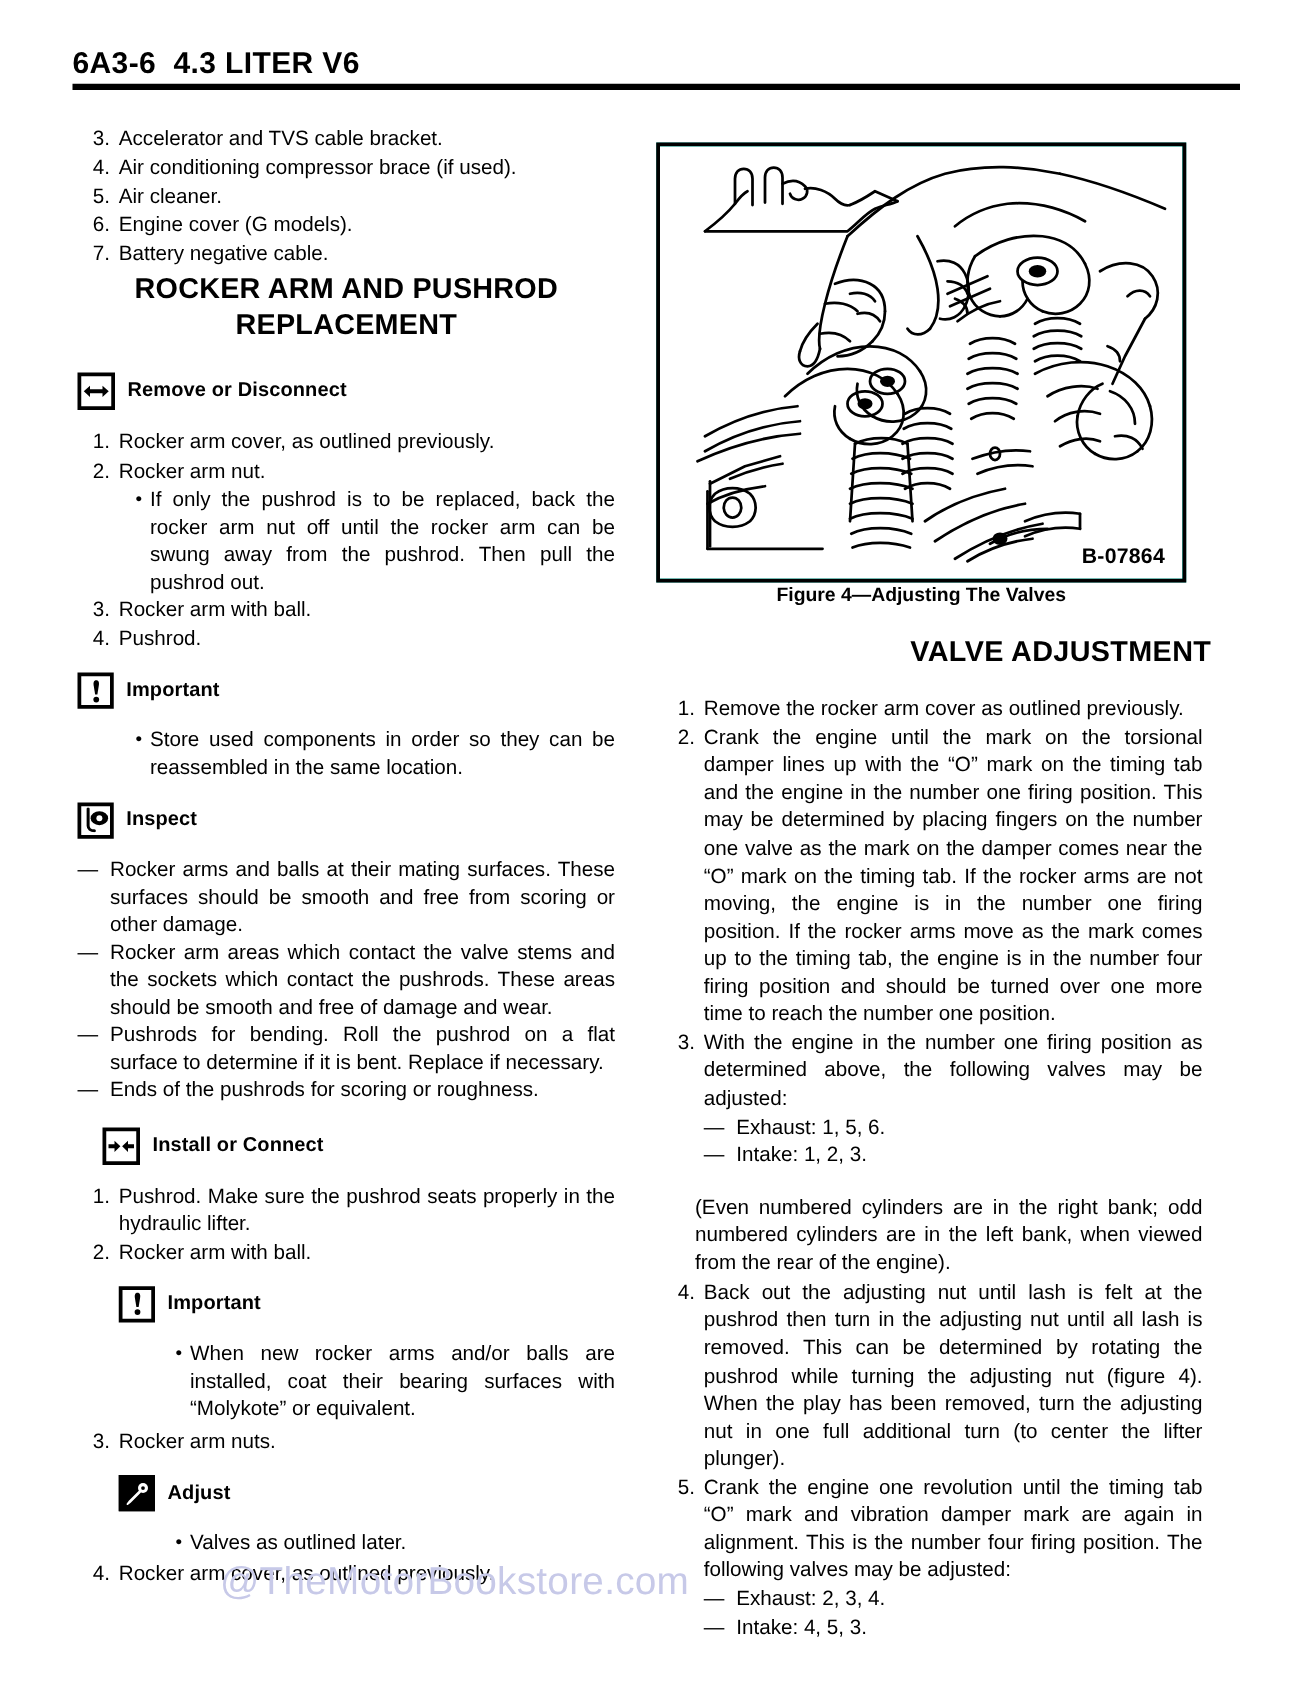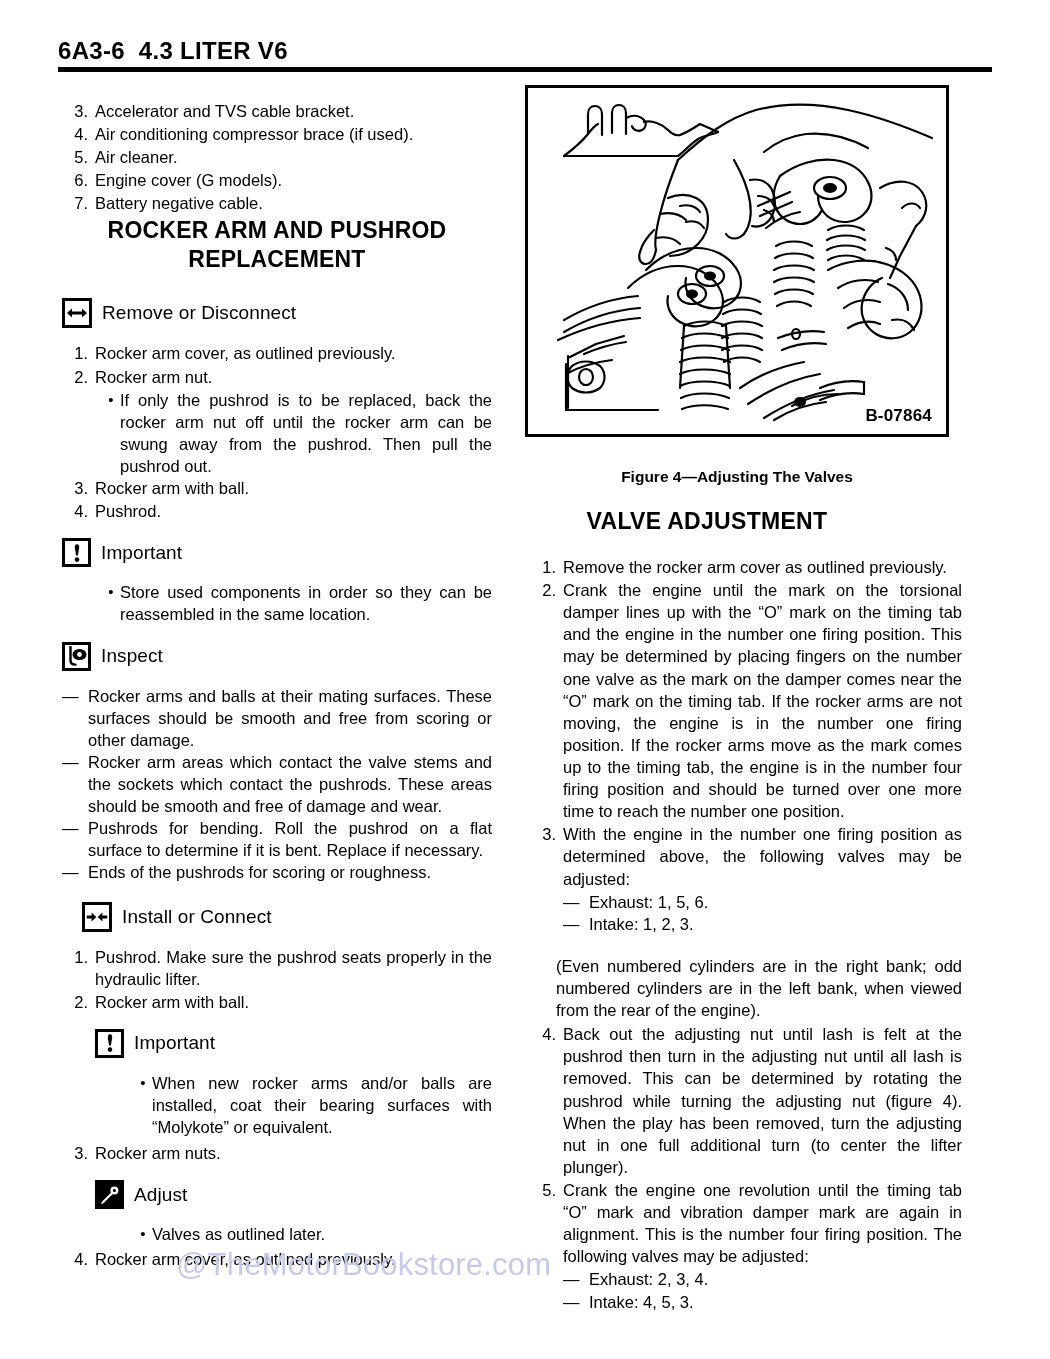--- a/index.html
+++ b/index.html
@@ -113,22 +113,22 @@
     letter-spacing: 0.2px;
   }
 
   
   .iconhead {
     display: flex;
     align-items: center;
     gap: 10px;
   }
   .iconhead .label {
-    font-size: 19px;
-    font-weight: normal;
+    font-size: 16px;
+    font-weight: bold;
     letter-spacing: 0.1px;
   }
 
   .icon-box {
     width: 30px;
     height: 30px;
     border: 3px solid #000;
     box-sizing: border-box;
     display: flex;
     align-items: center;
@@ -138,21 +138,21 @@
   }
   .icon-box.small {
     width: 29px; height: 29px;
   }
   .icon-box svg { display: block; }
 
   
   .figure-box {
     position: absolute;
     left: 525px;
-    top: 85px;
+    top: 114px;
     width: 424px;
     height: 352px;
     border: 3px solid #000;
     box-sizing: border-box;
     background: #14b8a6;
     overflow: hidden;
   }
   .figure-box svg { display: block; }
   .figure-code {
     position: absolute;
@@ -166,24 +166,24 @@
     position: absolute;
     left: 525px;
     top: 468px;
     width: 424px;
     text-align: center;
     font-size: 15.5px;
     font-weight: bold;
   }
   .right-title {
     position: absolute;
-    left: 495px;
+    left: 545px;
     top: 508px;
     width: 424px;
-    text-align: center;
+    text-align: right;
     font-size: 23px;
     font-weight: bold;
     letter-spacing: 0.3px;
   }
   .right-body {
     position: absolute;
     left: 530px;
     top: 556px;
     width: 432px;
   }

